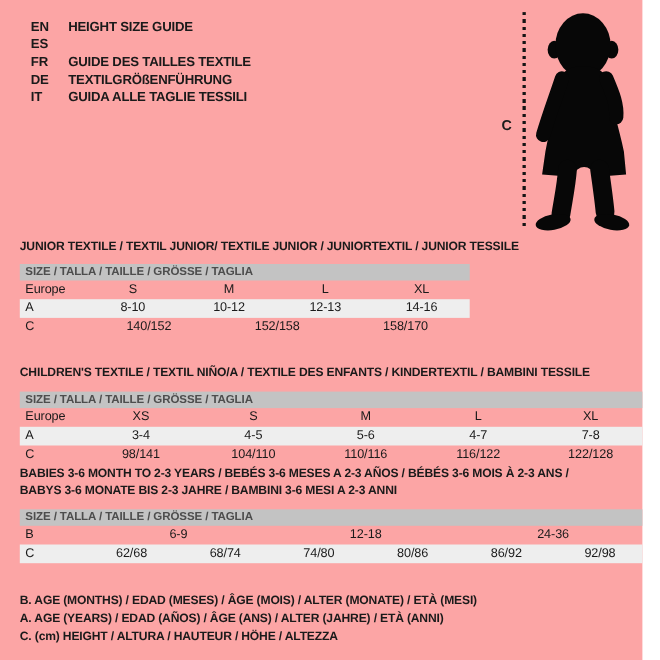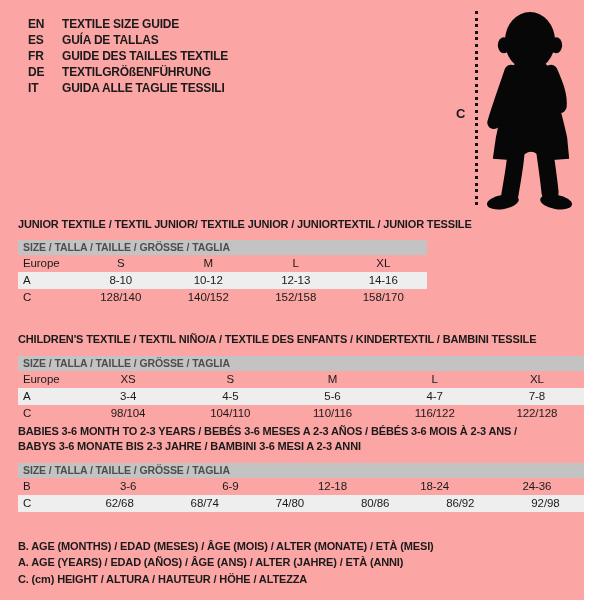--- a/index.html
+++ b/index.html
@@ -47,25 +47,24 @@
   .legend div{font-size:11px;font-weight:bold;line-height:16.3px;letter-spacing:-0.15px;white-space:nowrap;}
 </style>
 </head>
 <body>
 
 <div class="canvas">
 
   <div class="lang-block">
       <div class="lang-row">
         <div class="lang-code">EN</div>
-        <div class="lang-label">TEXTILE SIZE GUIDE</div>
+        <div class="lang-label">HEIGHT SIZE GUIDE</div>
       </div>
       <div class="lang-row">
         <div class="lang-code">ES</div>
-        <div class="lang-label">GUÍA DE TALLAS</div>
       </div>
       <div class="lang-row">
         <div class="lang-code">FR</div>
         <div class="lang-label">GUIDE DES TAILLES TEXTILE</div>
       </div>
       <div class="lang-row">
         <div class="lang-code">DE</div>
         <div class="lang-label">TEXTILGRÖßENFÜHRUNG</div>
       </div>
       <div class="lang-row">
@@ -114,21 +113,20 @@
         </div>
         <div class="t-row">
           <div class="row-label">A</div>
           <div class="cell">8-10</div>
           <div class="cell">10-12</div>
           <div class="cell">12-13</div>
           <div class="cell">14-16</div>
         </div>
         <div class="t-row">
           <div class="row-label">C</div>
-          <div class="cell">128/140</div>
           <div class="cell">140/152</div>
           <div class="cell">152/158</div>
           <div class="cell">158/170</div>
         </div>
       </div>
   </section>
 
   <section class="size-table t2">
     <div class="t-title">
         <div>CHILDREN'S TEXTILE / TEXTIL NIÑO/A / TEXTILE DES ENFANTS / KINDERTEXTIL / BAMBINI TESSILE</div>
@@ -146,42 +144,40 @@
         <div class="t-row">
           <div class="row-label">A</div>
           <div class="cell">3-4</div>
           <div class="cell">4-5</div>
           <div class="cell">5-6</div>
           <div class="cell">4-7</div>
           <div class="cell">7-8</div>
         </div>
         <div class="t-row">
           <div class="row-label">C</div>
-          <div class="cell">98/104</div>
+          <div class="cell">98/141</div>
           <div class="cell">104/110</div>
           <div class="cell">110/116</div>
           <div class="cell">116/122</div>
           <div class="cell">122/128</div>
         </div>
       </div>
   </section>
 
   <section class="size-table t3">
     <div class="t-title">
         <div>BABIES 3-6 MONTH TO 2-3 YEARS / BEBÉS 3-6 MESES A 2-3 AÑOS / BÉBÉS 3-6 MOIS À 2-3 ANS /</div>
         <div>BABYS 3-6 MONATE BIS 2-3 JAHRE / BAMBINI 3-6 MESI A 2-3 ANNI</div>
       </div>
     <div class="size-bar">SIZE / TALLA / TAILLE / GRÖSSE / TAGLIA</div>
     <div class="t-rows">
         <div class="t-row">
           <div class="row-label">B</div>
-          <div class="cell">3-6</div>
           <div class="cell">6-9</div>
           <div class="cell">12-18</div>
-          <div class="cell">18-24</div>
           <div class="cell">24-36</div>
         </div>
         <div class="t-row">
           <div class="row-label">C</div>
           <div class="cell">62/68</div>
           <div class="cell">68/74</div>
           <div class="cell">74/80</div>
           <div class="cell">80/86</div>
           <div class="cell">86/92</div>
           <div class="cell">92/98</div>

